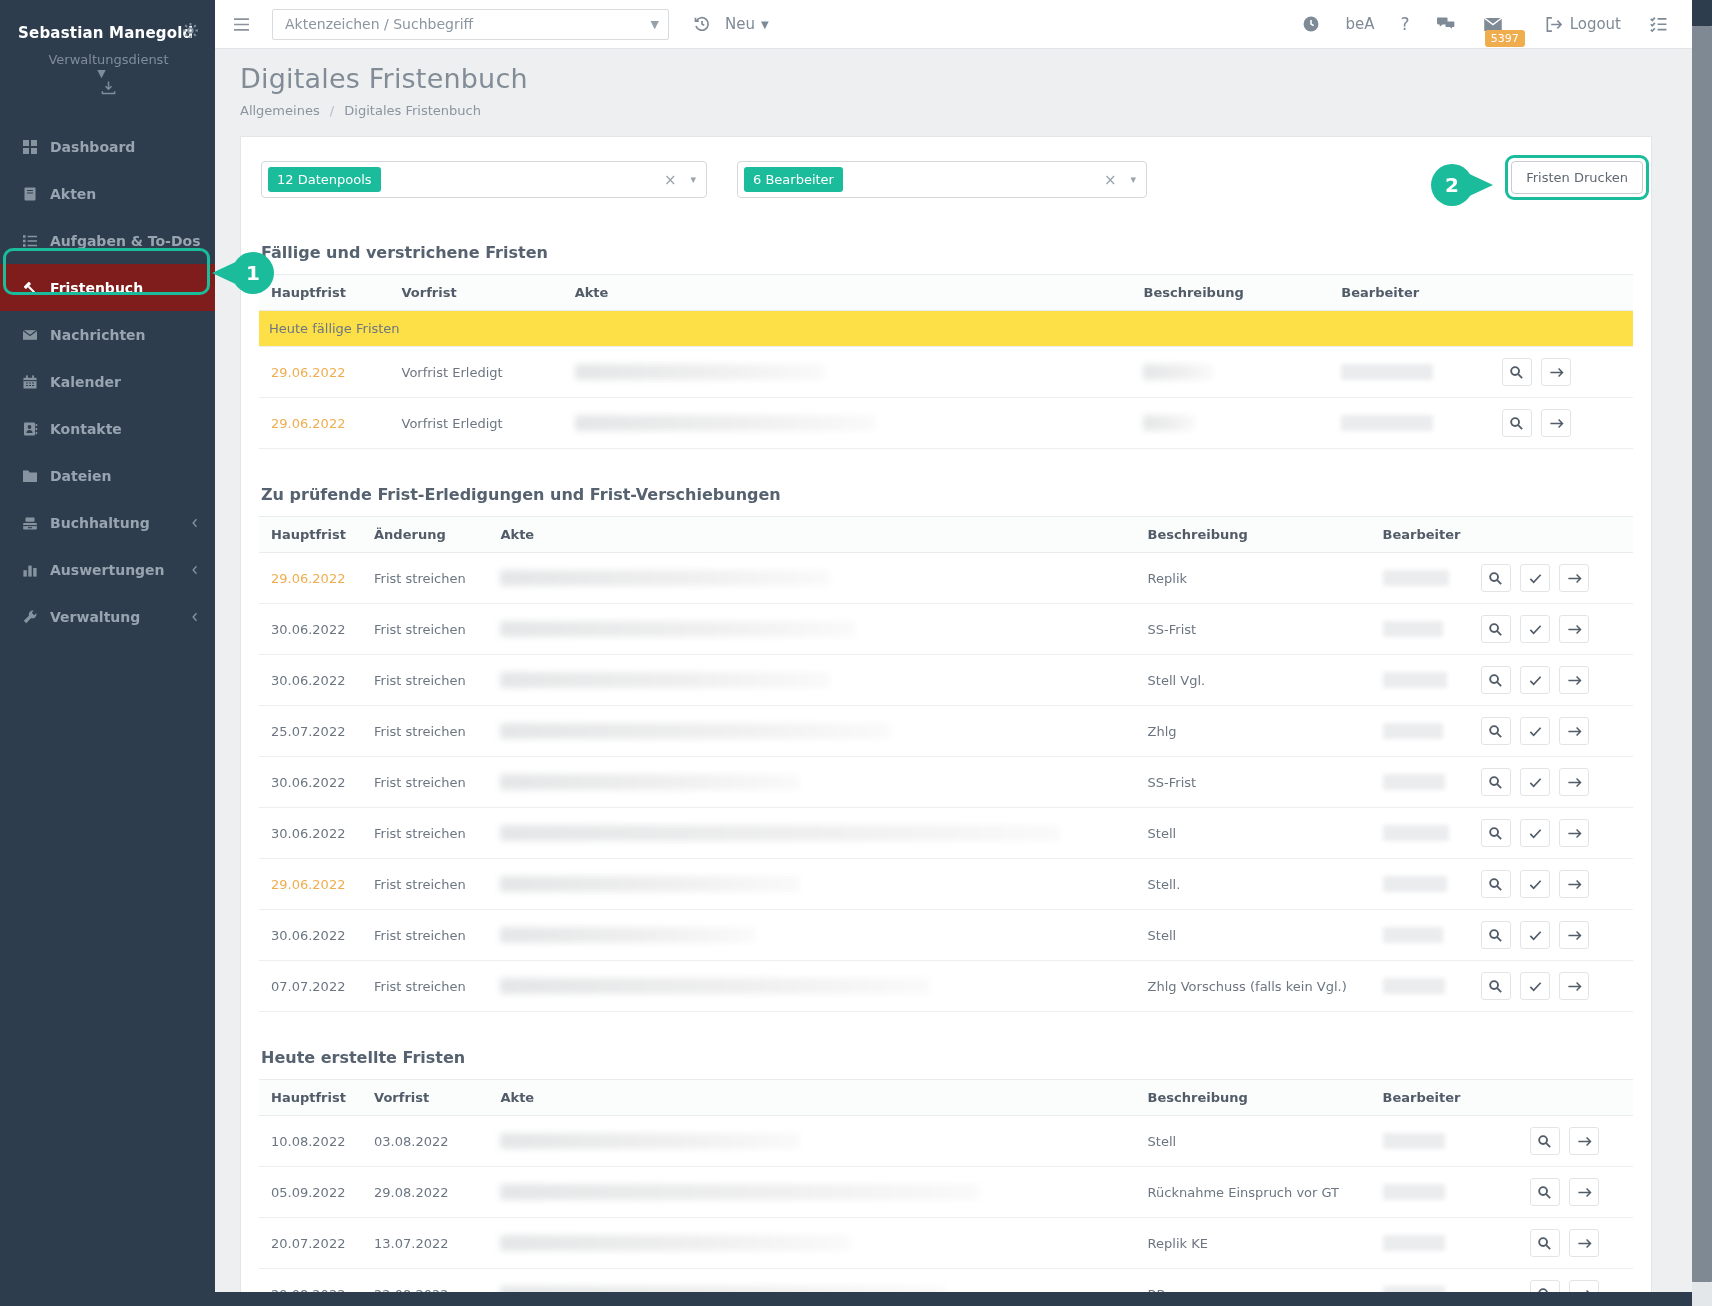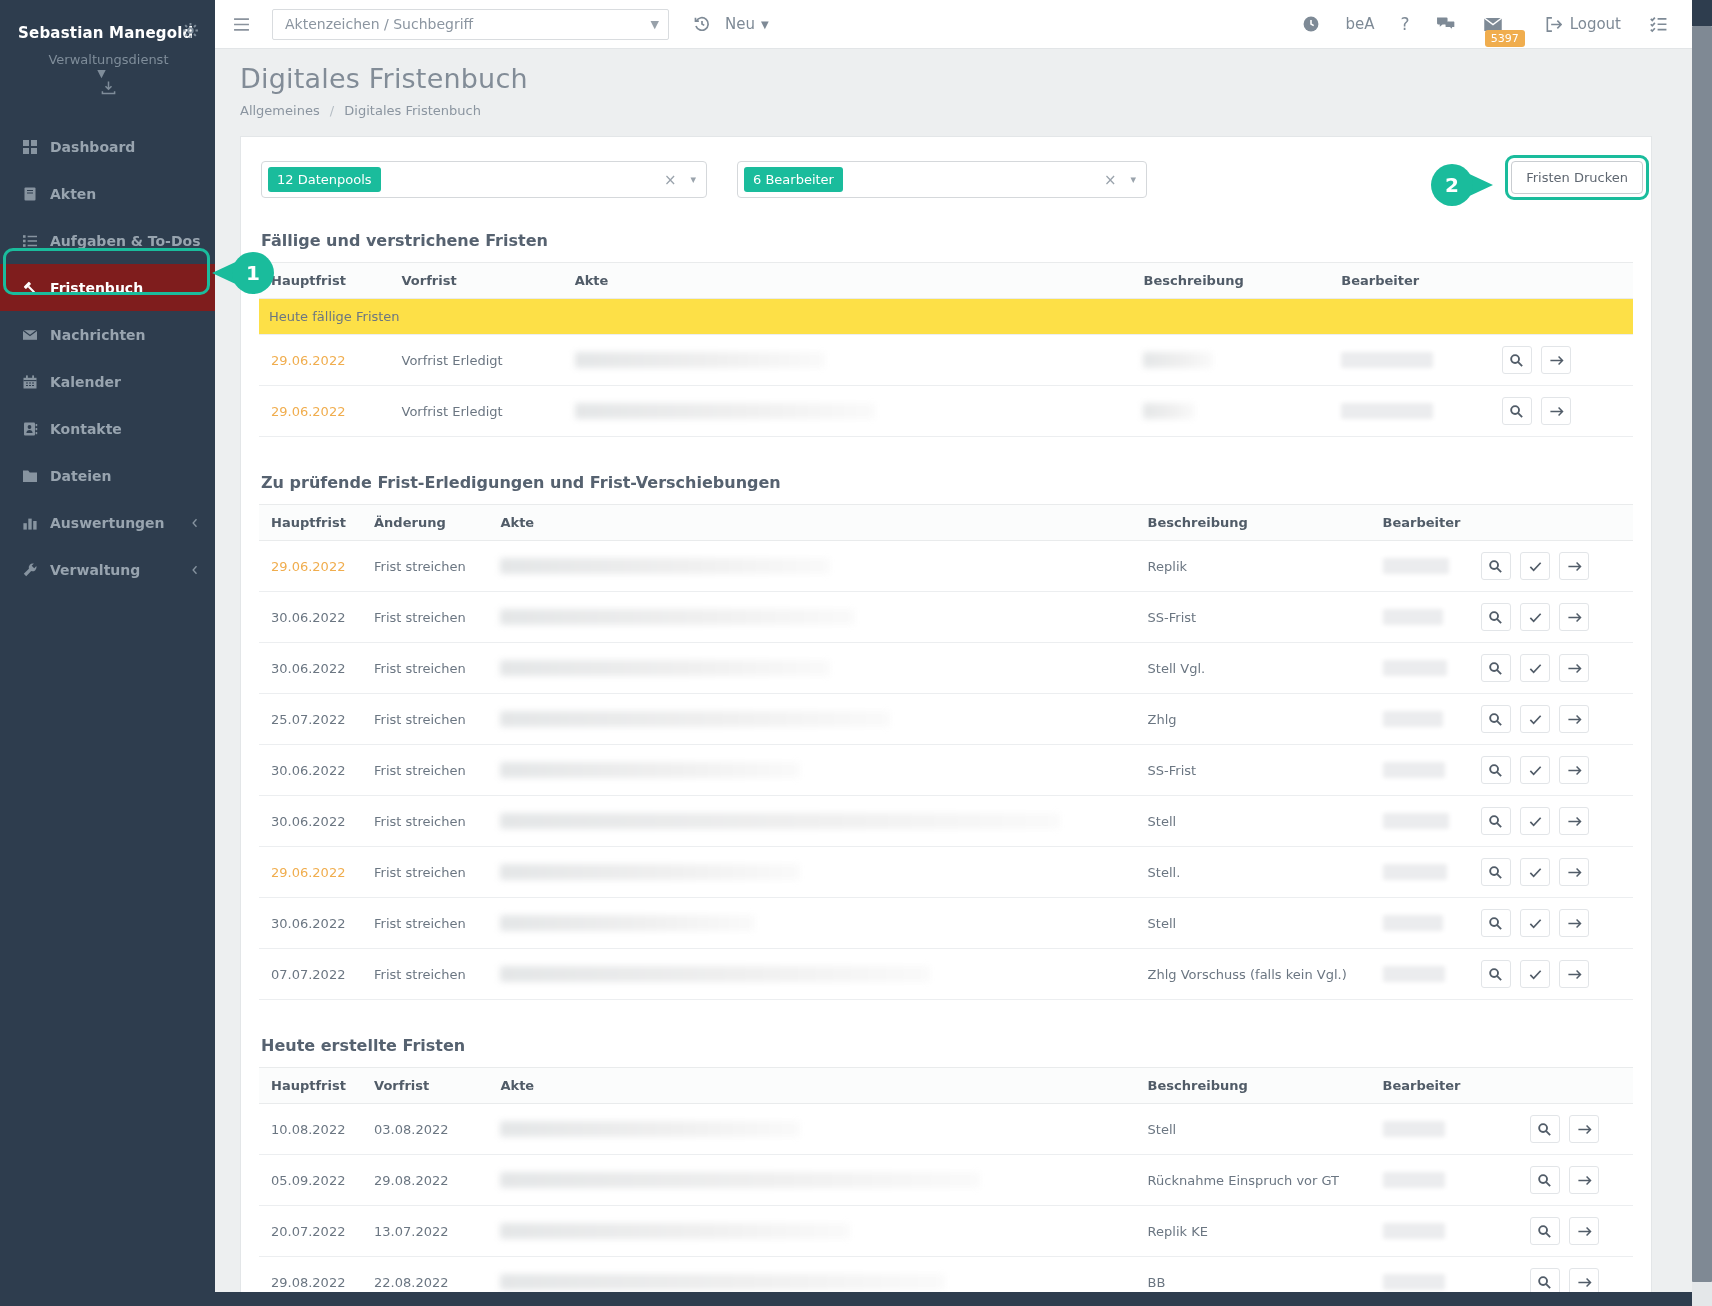--- a/index.html
+++ b/index.html
@@ -64,21 +64,21 @@
   .fb-x{ color:#9aa3ac; font-size:15px; cursor:pointer;}
   .fb-caret{ color:#9aa3ac; font-size:11px; cursor:pointer;}
 
   .print-annot{ position:absolute; right:-16px; top:-6px; border:3px solid #1abc9c; border-radius:9px; padding:3px; background:#fff; z-index:20;}
   .print-btn{ background:#fff; border:1px solid #c9cdd1; border-radius:4px; padding:8px 14px; font-size:13px; color:#5f6771; font-family:inherit; cursor:pointer; white-space:nowrap;}
   .tear{ position:absolute; z-index:21;}
   .tear text{ fill:#fff; font-size:20px; font-weight:bold; font-family:inherit;}
   .tear-2{ right:140px; top:2px;}
 
   .section-title{ font-size:16px; font-weight:bold; color:#566270; margin:36px 0 12px 2px;}
-  .section-title.first{ margin-top:26px;}
+  .section-title.first{ margin-top:38px;}
 
   table{ width:100%; border-collapse:collapse; table-layout:fixed;}
   th{ text-align:left; font-size:13px; color:#515c68; padding:10px 12px; background:#fbfcfc; border-top:1px solid #e9ebec; border-bottom:1px solid #e9ebec;}
   td{ font-size:13px; color:#6b7682; padding:11px 12px; border-bottom:1px solid #eceef0; vertical-align:middle; overflow:hidden; white-space:nowrap;}
   tr.group-row td{ background:#fde047; text-align:left; color:#6b7682; padding:10px;}
   .orange{ color:#f0ad4e;}
   .blur-pill{ display:inline-block; height:16px; border-radius:2px; vertical-align:middle;
     background:linear-gradient(90deg,#e4e6e7 0%,#efefef 55%,#fafafa 100%); filter:blur(3px);}
   .bearb-pill{ background:#ebecee; filter:blur(2px);}
   td.actions{ text-align:right; padding-right:62px;}
@@ -215,20 +215,36 @@
       <li>
         <span class="icon">
           <svg width="16" height="16" viewBox="0 0 16 16">
             <path d="M1 2.5h5.2l1.5 2H15V14H1z" fill="currentColor"></path>
           </svg>
         </span>
         <span>Dateien</span>
 
       </li>
 
+      <li class="with-chev">
+        <span class="icon">
+          <svg width="16" height="16" viewBox="0 0 16 16">
+            <rect x="3.5" y="2.5" width="9" height="4.2" rx="0.6" fill="currentColor"></rect>
+            <rect x="1.2" y="8" width="13.6" height="6.4" rx="0.6" fill="currentColor"></rect>
+            <path d="M1.2 10.6h13.6" stroke="#2e3d4e" stroke-width="1.1" fill="none"></path>
+            <path d="M6 12.7h4" stroke="#2e3d4e" stroke-width="1.1" fill="none"></path>
+          </svg>
+        </span>
+        <span>Buchhaltung</span>
+        <span class="chev">
+          <svg width="12" height="12" viewBox="0 0 16 16" stroke="currentColor" stroke-width="1.8" fill="none">
+            <path d="M10 3 5.5 8 10 13"></path>
+          </svg>
+        </span>
+      </li>
 
       <li class="with-chev">
         <span class="icon">
           <svg width="16" height="16" viewBox="0 0 16 16" fill="currentColor">
             <rect x="1.4" y="8.2" width="3.4" height="6.4"></rect>
             <rect x="6.3" y="3.6" width="3.4" height="11"></rect>
             <rect x="11.2" y="6" width="3.4" height="8.6"></rect>
           </svg>
         </span>
         <span>Auswertungen</span>

